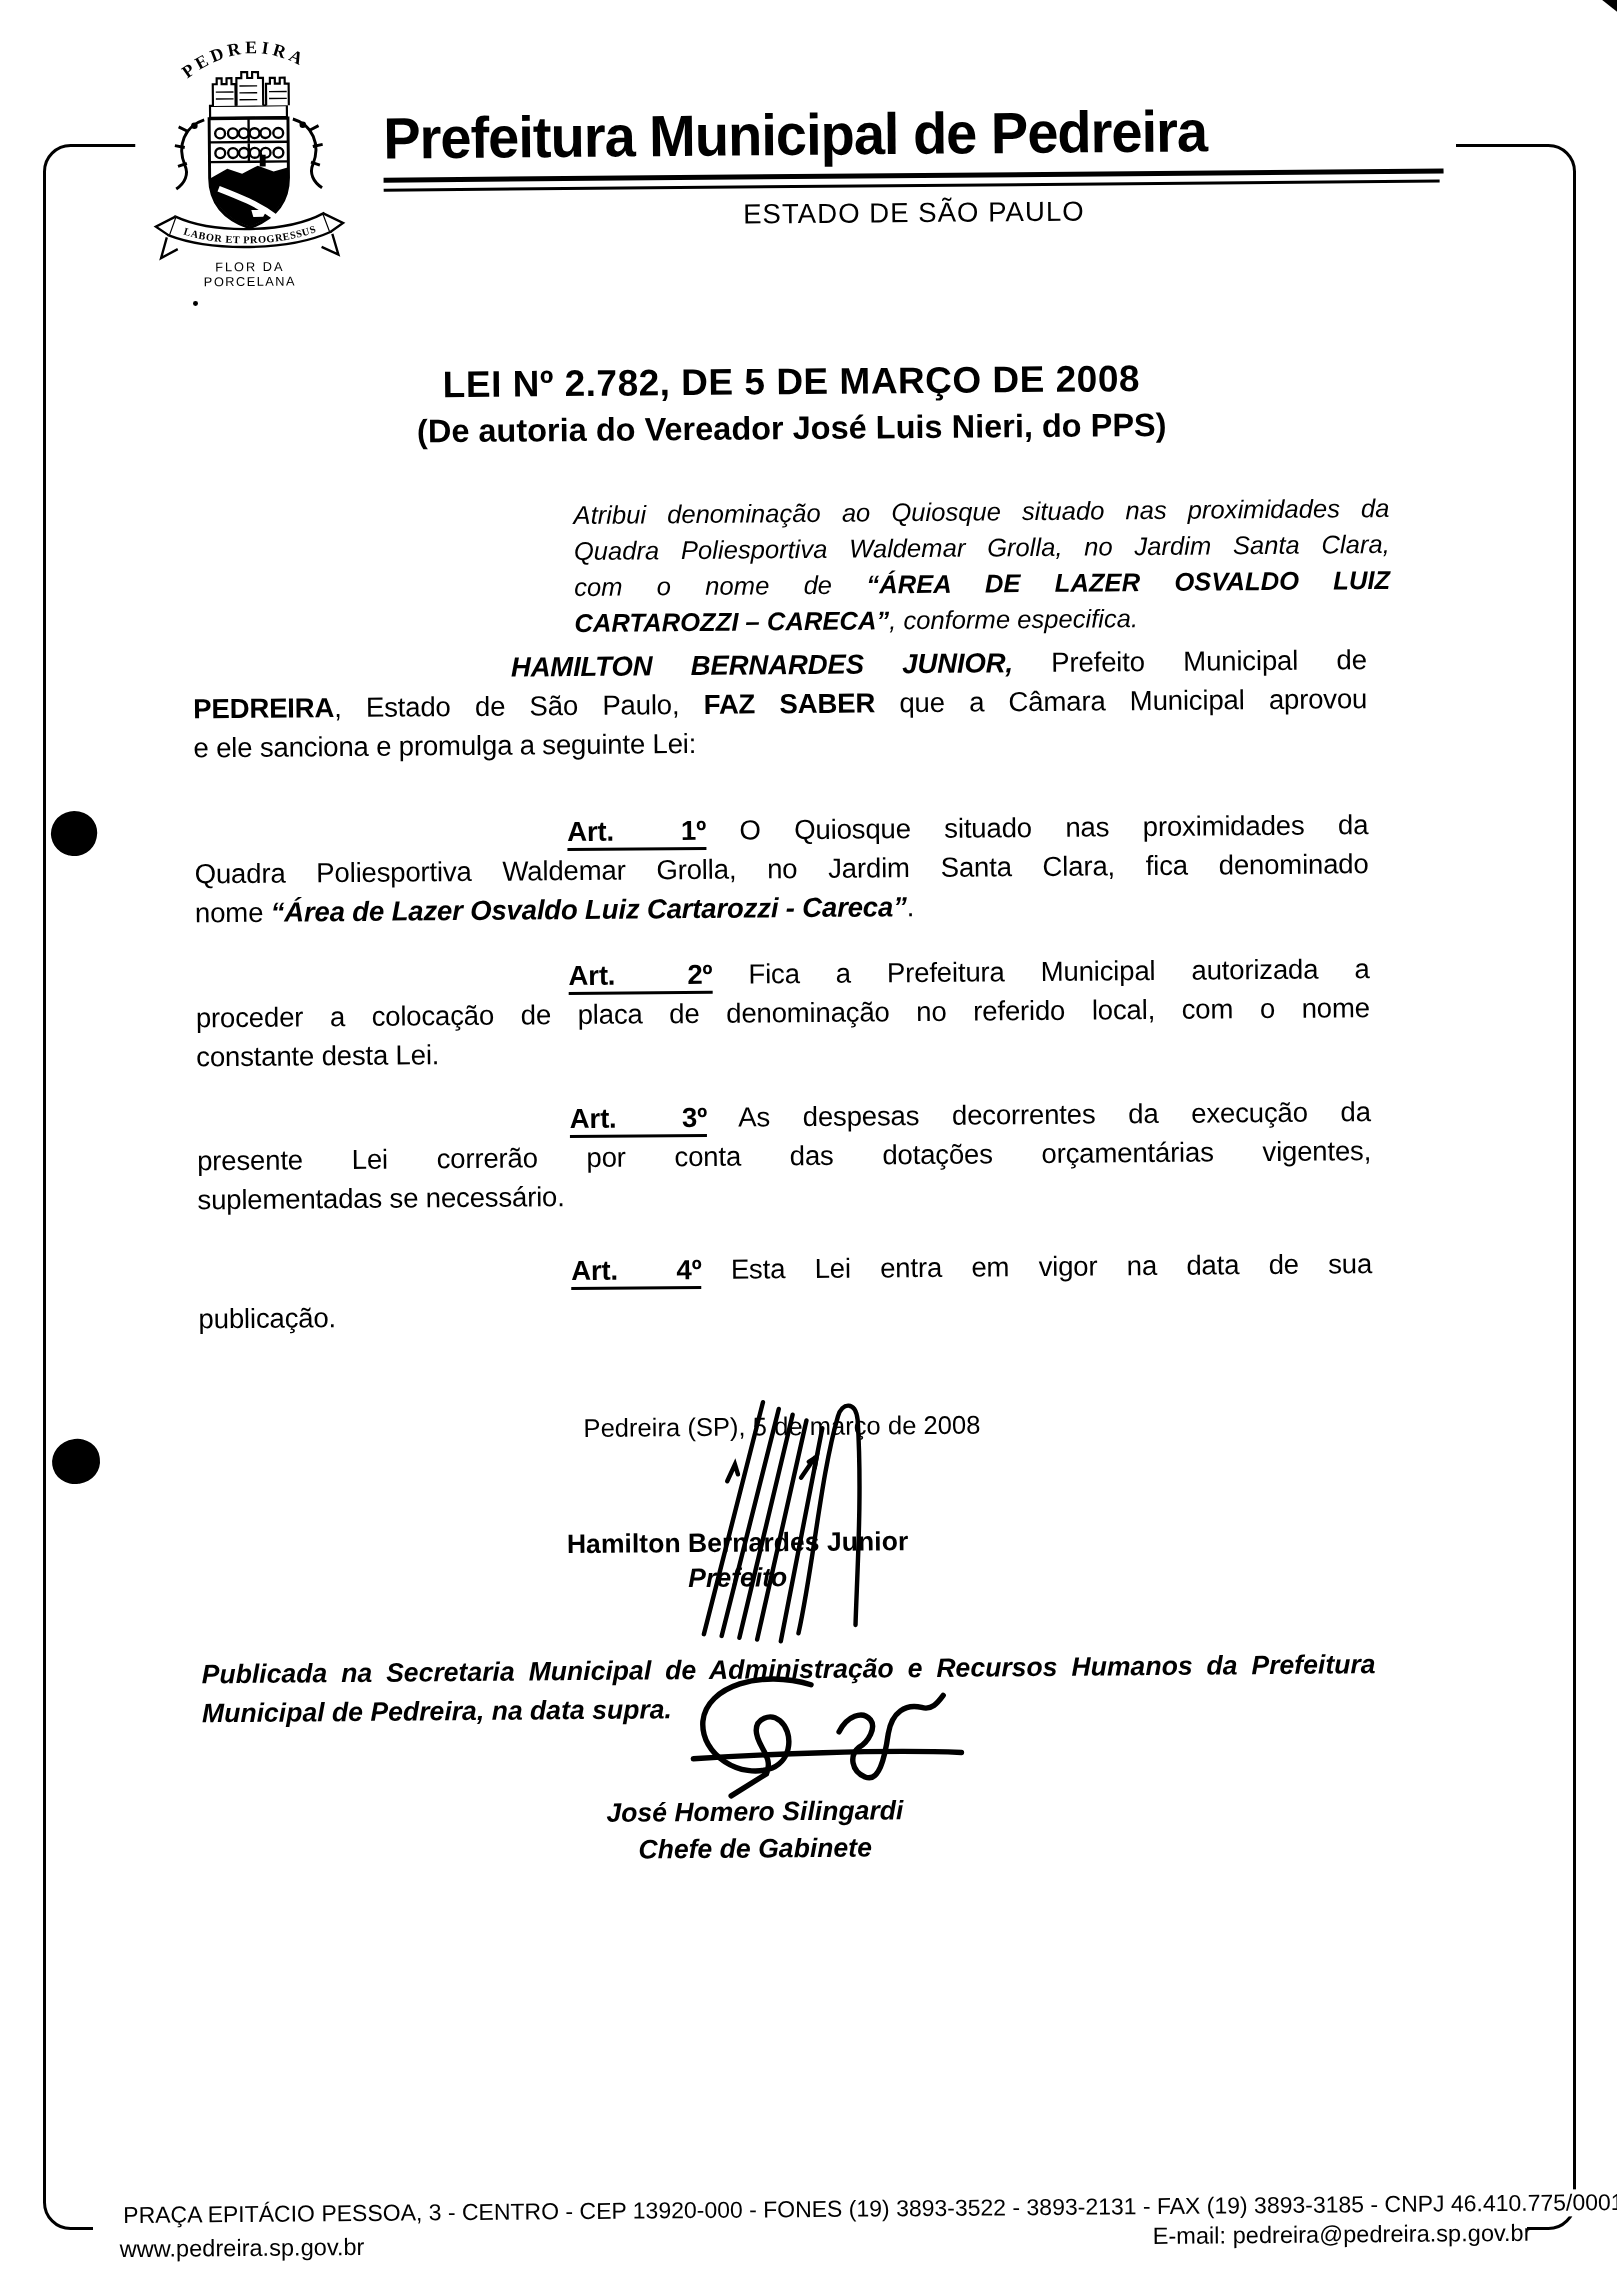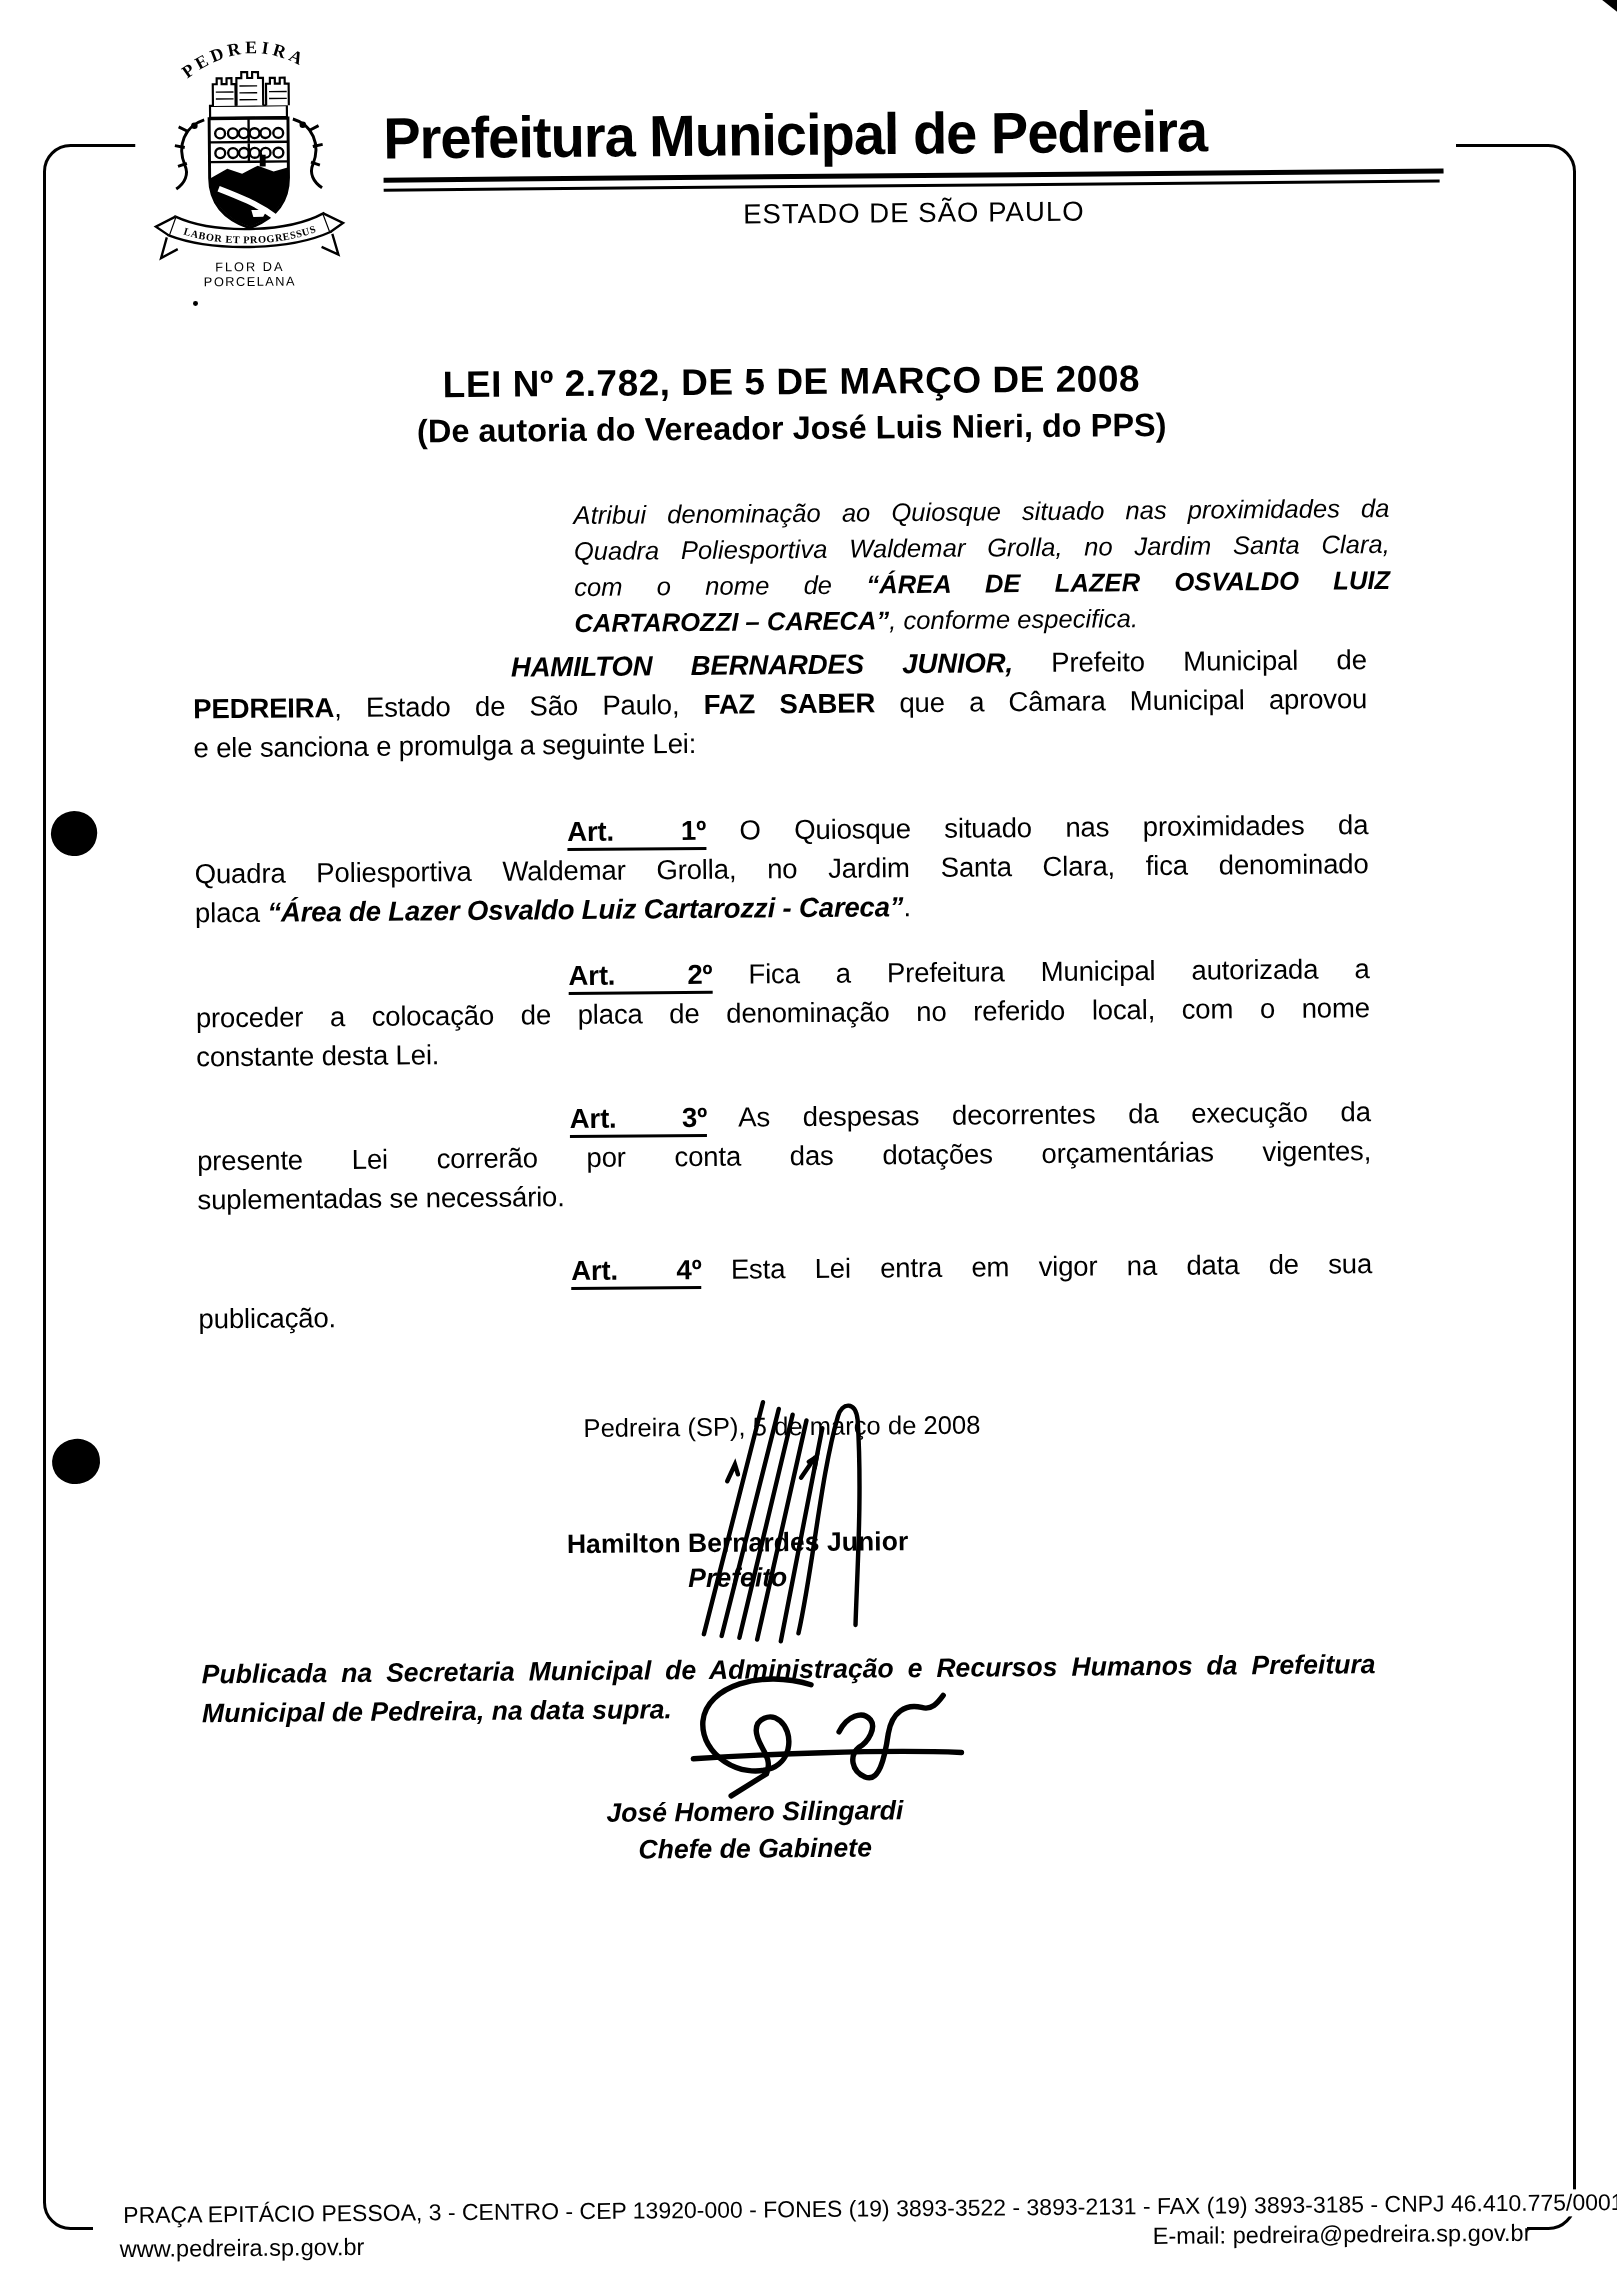--- a/index.html
+++ b/index.html
@@ -152,21 +152,21 @@
 
     <div class="abs body-block" style="top:645px;">
       <span class="ln jl ind-preamble"><span class="bi">HAMILTON BERNARDES JUNIOR,</span><span> Prefeito Municipal de</span></span>
       <span class="ln jl"><span class="b">PEDREIRA</span><span>, Estado de São Paulo, </span><span class="b">FAZ SABER</span><span> que a Câmara Municipal aprovou</span></span>
       <span class="ln">e ele sanciona e promulga a seguinte Lei:</span>
     </div>
 
     <div class="abs body-block" style="top:810px;">
       <span class="ln jl ind-art"><span class="art-label">Art.  1º</span><span> O Quiosque situado nas proximidades da</span></span>
       <span class="ln jl">Quadra Poliesportiva Waldemar Grolla, no Jardim Santa Clara, fica denominado</span>
-      <span class="ln"><span>placa </span><span class="bi">“Área de Lazer Osvaldo Luiz Cartarozzi - Careca”</span><span>.</span></span>
+      <span class="ln"><span>nome </span><span class="bi">“Área de Lazer Osvaldo Luiz Cartarozzi - Careca”</span><span>.</span></span>
     </div>
 
     <div class="abs body-block" style="top:954px;">
       <span class="ln jl ind-art"><span class="art-label">Art.  2º</span><span> Fica a Prefeitura Municipal autorizada a</span></span>
       <span class="ln jl">proceder a colocação de placa de denominação no referido local, com o nome</span>
       <span class="ln">constante desta Lei.</span>
     </div>
 
     <div class="abs body-block" style="top:1097px;">
       <span class="ln jl ind-art"><span class="art-label">Art.  3º</span><span> As despesas decorrentes da execução da</span></span>

